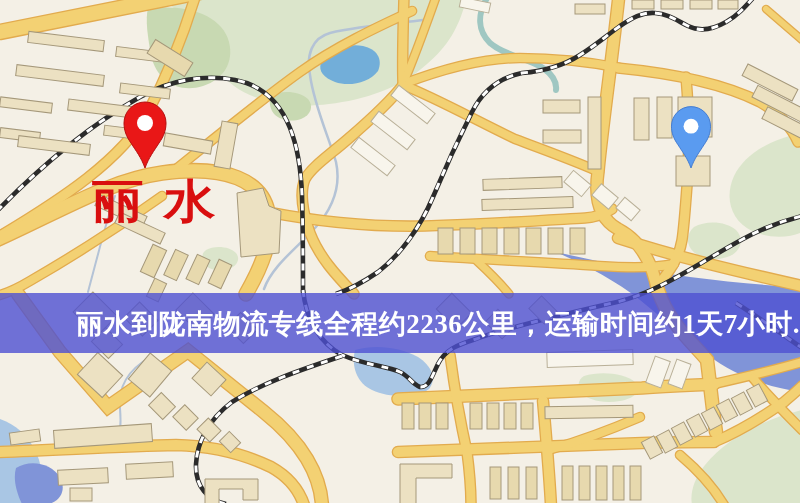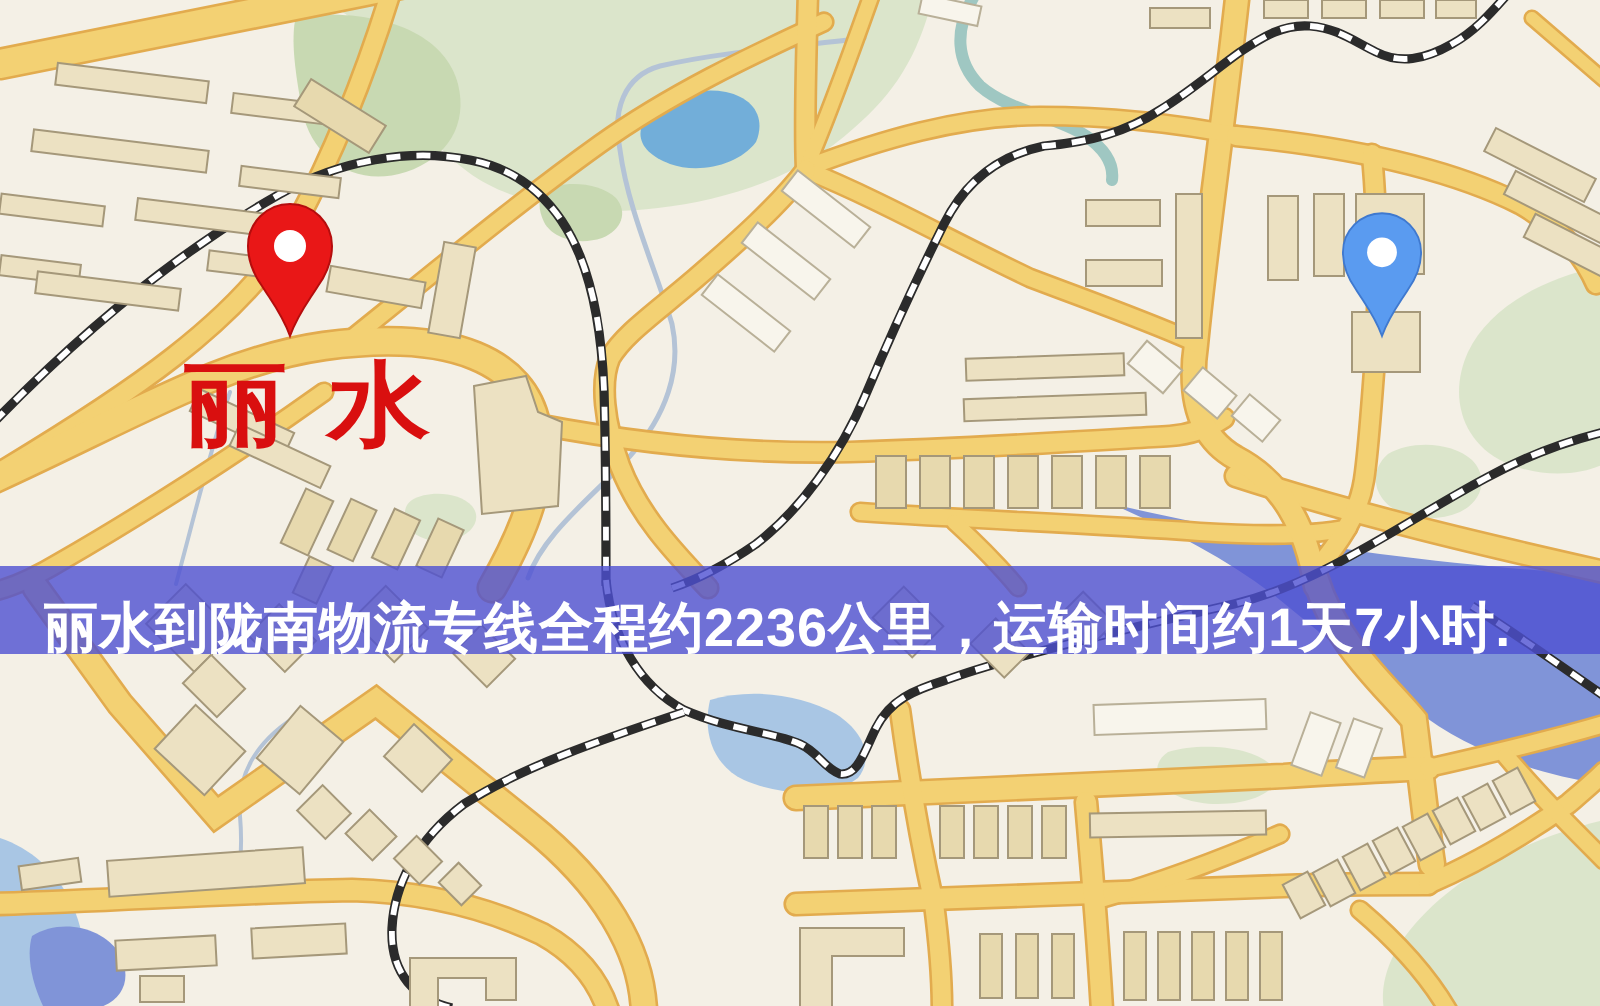--- a/index.html
+++ b/index.html
@@ -1,17 +1,17 @@
 <!DOCTYPE html>
 <html style="--map-bg: #f4f0e6; --park: #dbe5cb; --park-dark: #c8d9b2; --water-pond: #72aed9; --water-light: #a9c6e4; --water-deep: #8094d8; --stream: #b4c3d6; --stream-teal: #8fc0bb; --road-fill: #f3d173; --road-edge: #e2ab4e; --rail: #2b2b2b; --building-fill: #ece1c2; --building-slat: #e7d9ae; --building-white: #f8f5ec; --building-edge: #a5987a; --banner-bg: #4e50d2; --banner-text: #ffffff; --origin-pin: #e91717; --origin-label: #d90f0f; --dest-pin: #5a9bf0; --dest-label: #2038dd;"><head>
 <meta charset="utf-8">
 <style>
   html,body{margin:0;padding:0;background:#ddd;}
   .stage{position:relative;width:800px;height:503px;overflow:hidden;
-         font-family:Liberation Sans, sans-serif;}
+         font-family:Liberation Serif, serif;text-align:right;}
   svg{display:block;position:absolute;left:0;top:0;}
   .park{fill:var(--park);} .park-dark{fill:var(--park-dark);}
   .pond{fill:var(--water-pond);} .water-light{fill:var(--water-light);}
   .water-deep{fill:var(--water-deep);}
   .stream{stroke:var(--stream);fill:none;stroke-linecap:round;}
   .stream-teal{stroke:var(--stream-teal);fill:none;stroke-linecap:round;opacity:.85;}
   .rcase{stroke:var(--road-edge);fill:none;stroke-linecap:round;}
   .rfill{stroke:var(--road-fill);fill:none;stroke-linecap:round;}
   .rail-base{stroke:var(--rail);fill:none;stroke-width:4.6;stroke-linecap:butt;}
   .rail-dash{stroke:#ffffff;fill:none;stroke-width:2.9;stroke-dasharray:7 8;}
@@ -19,21 +19,21 @@
   .bld-w{fill:var(--building-white);stroke:#b9b098;stroke-width:1;}
   .bld-s{fill:var(--building-slat);stroke:var(--building-edge);stroke-width:1;}
   .pin-origin{fill:var(--origin-pin);stroke:#b50d0d;stroke-width:1;}
   .pin-dest{fill:var(--dest-pin);stroke:#3f79cf;stroke-width:1;}
   .pin-hole{fill:#ffffff;}
   .city-label{position:absolute;font-weight:bold;white-space:nowrap;line-height:1;}
   .city-label.origin{left:92px;top:179px;font-size:46px;letter-spacing:18px;
         color:var(--origin-label);transform:scaleX(1.12);transform-origin:left top;}
   .city-label.dest{left:643px;top:182px;font-size:44px;letter-spacing:3px;
         color:var(--dest-label);}
-  .banner{position:absolute;left:0;top:283px;width:800px;height:44px;}
+  .banner{position:absolute;left:0;top:293px;width:800px;height:60px;}
   .banner-bg{position:absolute;inset:0;background:var(--banner-bg);opacity:.8;}
   .banner-text{position:absolute;inset:0;color:var(--banner-text);
         font-size:27px;font-weight:600;line-height:62px;padding-left:22px;
         letter-spacing:.5px;white-space:nowrap;}
 </style>
 </head>
 <body>
 
 <div class="stage">
   <svg id="map" width="800" height="503" viewBox="0 0 800 503">

